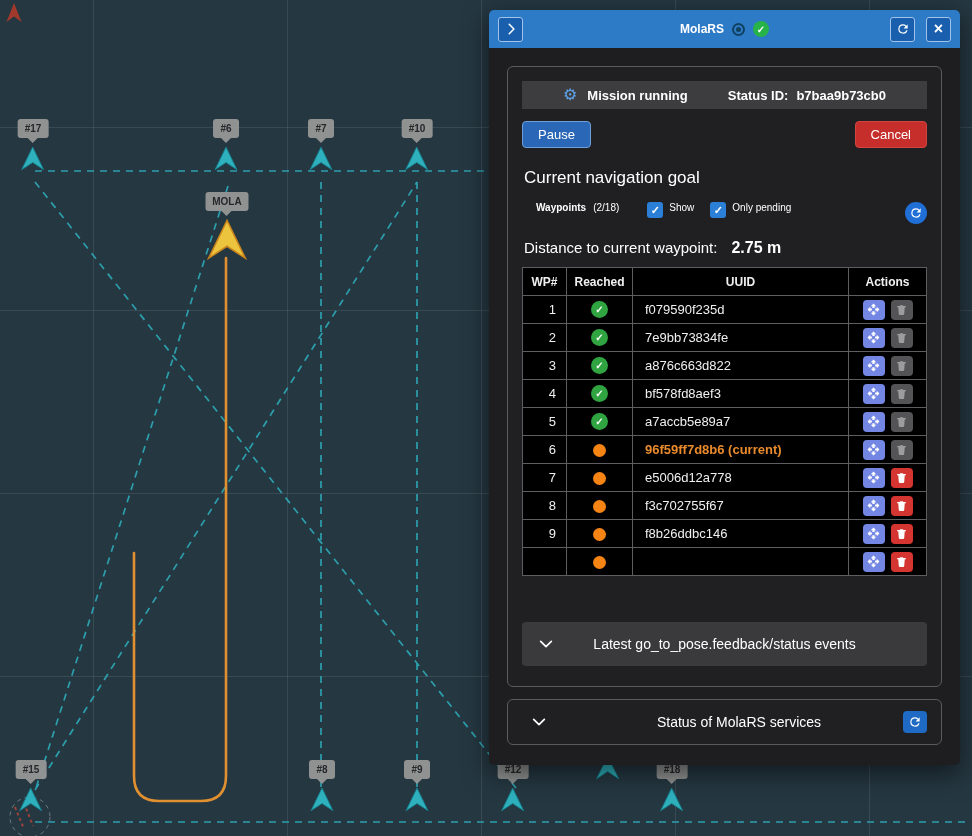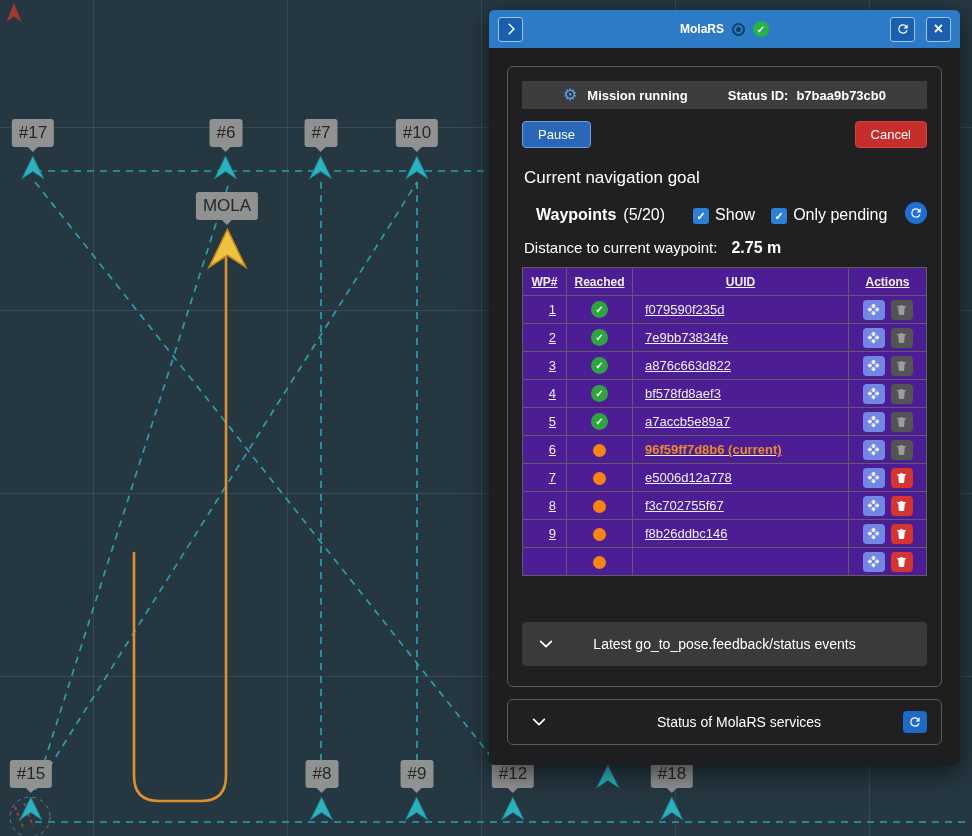--- a/index.html
+++ b/index.html
@@ -14,21 +14,21 @@
       linear-gradient(to bottom, rgba(190,200,205,.13) 1px, transparent 1px);
     background-size:194px 183px;
     background-position:93px 127px;
   }
 
   #map-svg { position:absolute; left:0; top:0; width:972px; height:836px; z-index:1; }
 
   
   .marker { position:absolute; z-index:2; display:flex; flex-direction:column; align-items:center; transform:translateX(-50%); }
   .tag {
-    background:rgba(150,150,150,.95); color:#25272a; font-size:17px; font-weight:normal;
+    background:rgba(150,150,150,.95); color:#25272a; font-size:10px; font-weight:bold;
     padding:3px 7px; border-radius:3px; position:relative; white-space:nowrap; line-height:1.3;
   }
   .tag::after {
     content:""; position:absolute; left:50%; bottom:-5px; transform:translateX(-50%);
     border:5px solid transparent; border-top-color:rgba(150,150,150,.95); border-bottom:none;
   }
   .marker .arrow { margin-top:7px; width:28px; height:27px; fill:#2fb0bd; stroke:#157f8c; stroke-width:.8; }
   .marker.robot .arrow { width:47px; height:45px; fill:#ecc43d; stroke:#c9841d; stroke-width:.8; margin-top:6px; }
 
   
@@ -73,39 +73,39 @@
   .script-label { font-weight:bold; }
   .script-value { font-weight:bold; }
 
   .btn-row { display:flex; justify-content:space-between; margin-top:12px; }
   .btn { font-size:13px; color:#fff; border-radius:4px; padding:5px 15px; cursor:pointer; border:1px solid transparent; font-family:inherit; }
   .btn-pause { background:#2a67b6; border-color:#6d9fd8; }
   .btn-cancel { background:#c52e2a; border-color:#d24440; }
 
   .nav-heading { font-size:17px; font-weight:400; margin:20px 0 14px 2px; }
 
-  .wp-row { display:flex; align-items:flex-end; font-size:16px; padding-left:14px; }
+  .wp-row { display:flex; align-items:flex-start; font-size:10px; padding-left:14px; }
   .wp-label { font-weight:bold; }
   .wp-count { margin-left:7px; }
   .chk { width:16px; height:16px; background:#2b7fd6; border-radius:3px; display:inline-flex; align-items:center; justify-content:center; cursor:pointer; flex:0 0 16px; }
   .chk::after { content:"✓"; color:#fff; font-size:11px; font-weight:bold; }
   .chk-show { margin-left:28px; }
   .chk-pending { margin-left:16px; }
   .chk-label { margin-left:6px; }
   .round-refresh {
     margin-left:auto; width:22px; height:22px; border-radius:50%; background:#1f6fd6; border:none;
     color:#fff; display:flex; align-items:center; justify-content:center; cursor:pointer; padding:0;
   }
   .round-refresh svg { width:14px; height:14px; fill:currentColor; }
 
   .distance-row { display:flex; align-items:baseline; gap:14px; margin:15px 0 10px 2px; font-size:15px; }
   .distance-value { font-weight:bold; font-size:16px; }
 
   .table-wrap { height:325px; overflow:hidden; }
-  table { width:100%; border-collapse:collapse; background:#4c1d95; color:#f0f0f0; font-size:13px; table-layout:fixed;text-decoration:underline; }
+  table { width:100%; border-collapse:collapse; background:#000000; color:#f0f0f0; font-size:13px; table-layout:fixed; }
   th { font-size:12px; font-weight:bold; height:28px; border:1px solid #5e5e60; padding:0; }
   td { height:28px; border:1px solid #5e5e60; padding:0; }
   col.c-wp { width:44px; } col.c-re { width:66px; } col.c-ac { width:78px; }
   td.wp-num { text-align:right; padding-right:10px; }
   td.reached-cell { text-align:center; }
   td.reached-cell .ic { vertical-align:middle; }
   td.uuid-cell { padding-left:12px; overflow:hidden; white-space:nowrap; }
   tr.current td.uuid-cell { color:#e98b2d; font-weight:bold; }
   .ic { display:inline-flex; align-items:center; justify-content:center; }
   .ic-reached { width:17px; height:17px; background:#2fa440; border-radius:50%; }
@@ -289,21 +289,21 @@
 
         <div class="btn-row">
           <button class="btn btn-pause">Pause</button>
           <button class="btn btn-cancel">Cancel</button>
         </div>
 
         <div class="nav-heading">Current navigation goal</div>
 
         <div class="wp-row">
           <span class="wp-label">Waypoints</span>
-          <span class="wp-count">(5/20)</span>
+          <span class="wp-count">(2/18)</span>
           <span class="chk chk-show"></span>
           <span class="chk-label">Show</span>
           <span class="chk chk-pending"></span>
           <span class="chk-label">Only pending</span>
           <button class="round-refresh">
             <svg>
                 <use href="#i-refresh"></use>
               </svg>
           </button>
         </div>

